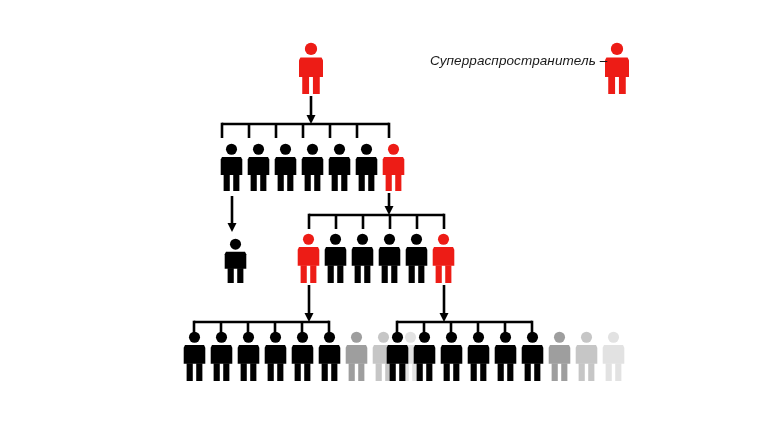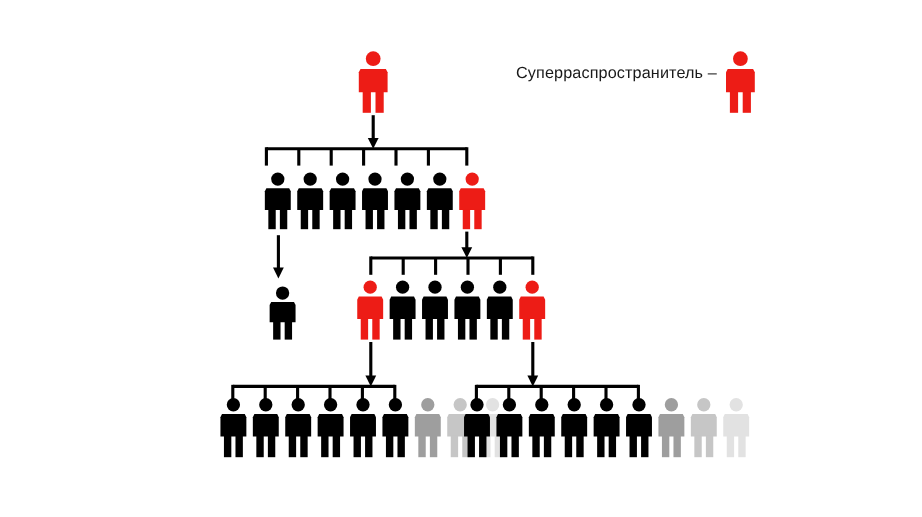--- a/index.html
+++ b/index.html
@@ -10,20 +10,21 @@
   }
   body {
     font-family: "Liberation Sans", sans-serif;
   }
   #stage {
     position: relative;
     width: 768px;
     height: 395px;
     background: #ffffff;
     overflow: hidden;
+    font-style: italic;
   }
   #canvas {
     position: absolute;
     left: 0;
     top: 0;
     width: 768px;
     height: 431px;
     display: block;
   }
   .legend {

